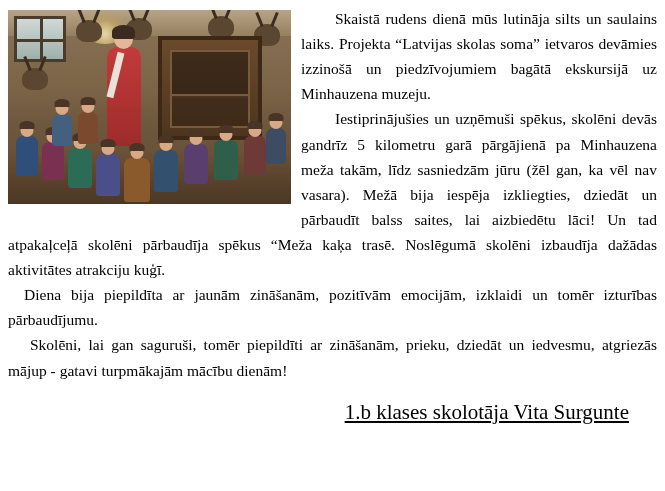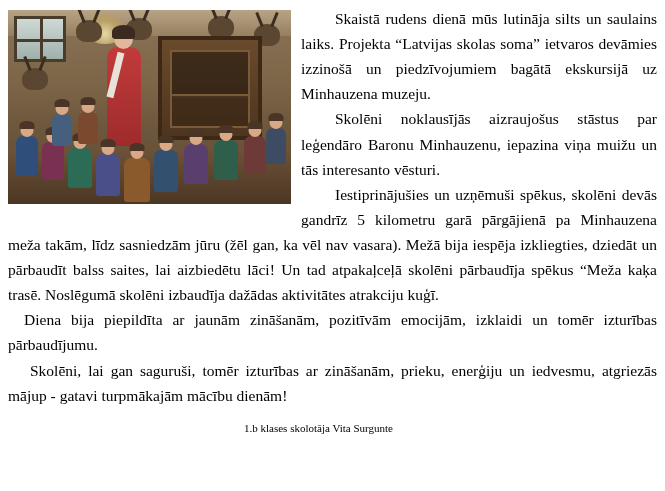--- a/index.html
+++ b/index.html
@@ -163,25 +163,26 @@
     margin: 0 0 0 0;
     text-indent: 34px;
     hyphens: none;
   }
   .para.flow {
     
   }
   .para.tight { text-indent: 16px; }
   .para.tight2 { text-indent: 22px; }
   .signature {
-    text-align: center;
-    font-size: 11px;
+    text-align: right;
+    font-size: 21px;
     line-height: 1.62;
     margin-top: 12px;
     padding-right: 28px;
+    text-decoration: underline;
   }
 </style>
 </head>
 <body>
 
 <div class="page">
 
   <div class="photo">
     <div class="ph-wall"></div>
     <div class="ph-ceiling"></div>
@@ -234,20 +235,19 @@
       </div>
     <div class="kid" style="left:44px; top:104px; width:20px; height:32px; background:#45607f;">
         <span class="k-head"></span>
       </div>
     <div class="kid" style="left:70px; top:102px; width:20px; height:32px; background:#7b4a2e;">
         <span class="k-head"></span>
       </div>
   </div>
 
   <p class="para flow">Skaistā rudens dienā mūs lutināja silts un saulains laiks. Projekta “Latvijas skolas soma” ietvaros devāmies izzinošā un piedzīvojumiem bagātā ekskursijā uz Minhauzena muzeju.</p>
-  <p class="para flow">Skolēni noklausījās aizraujošus stāstus par leģendāro Baronu Minhauzenu, iepazina viņa muižu un tās interesanto vēsturi.</p>
   <p class="para">Iestiprinājušies un uzņēmuši spēkus, skolēni devās gandrīz 5 kilometru garā pārgājienā pa Minhauzena meža takām, līdz sasniedzām jūru (žēl gan, ka vēl nav vasara). Mežā bija iespēja izkliegties, dziedāt un pārbaudīt balss saites, lai aizbiedētu lāci! Un tad  atpakaļceļā skolēni pārbaudīja spēkus “Meža kaķa trasē. Noslēgumā skolēni  izbaudīja dažādas aktivitātes atrakciju kuģī.</p>
   <p class="para tight">Diena bija piepildīta ar jaunām zināšanām, pozitīvām emocijām, izklaidi un tomēr izturības pārbaudījumu.</p>
-  <p class="para tight2"> Skolēni, lai gan saguruši, tomēr izturības ar zināšanām, prieku, enerģiju un iedvesmu, atgriezās mājup - gatavi turpmākajām mācību dienām!</p>
+  <p class="para tight2"> Skolēni, lai gan saguruši, tomēr piepildīti ar zināšanām, prieku, dziedāt un iedvesmu, atgriezās mājup - gatavi turpmākajām mācību dienām!</p>
 
   <div class="signature">1.b klases skolotāja Vita Surgunte</div>
 
 </div>
 
 </body></html>

